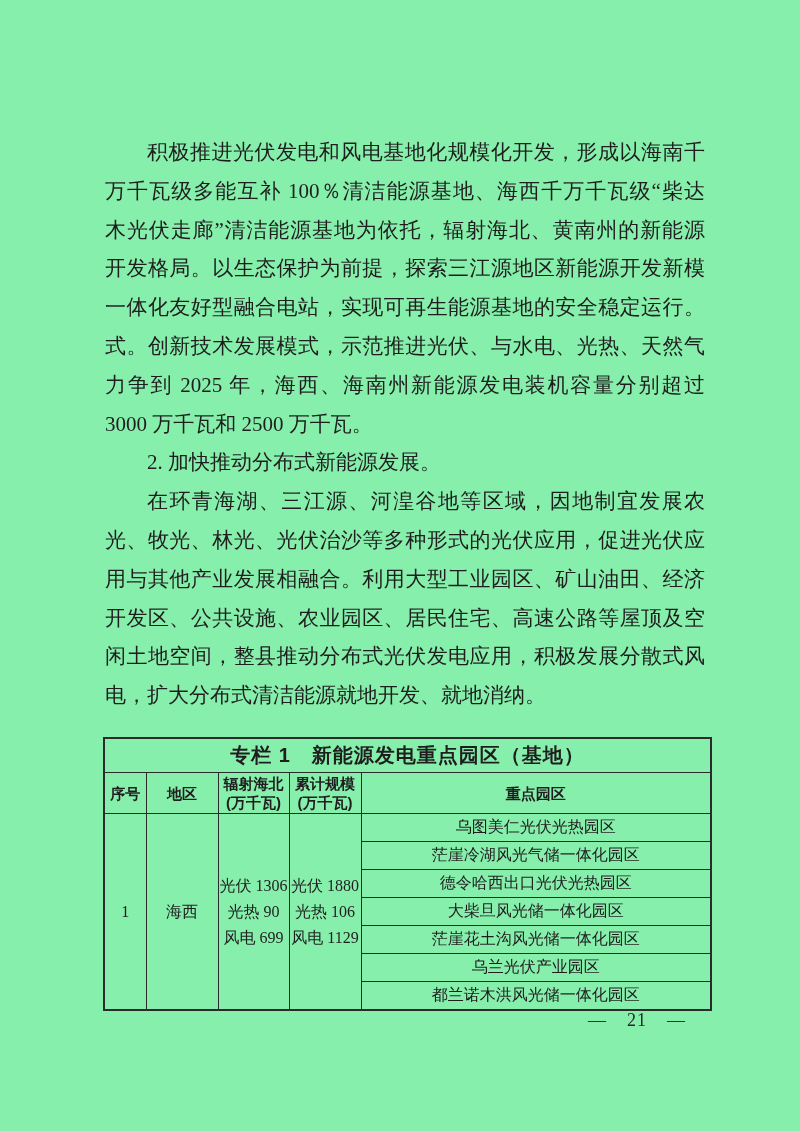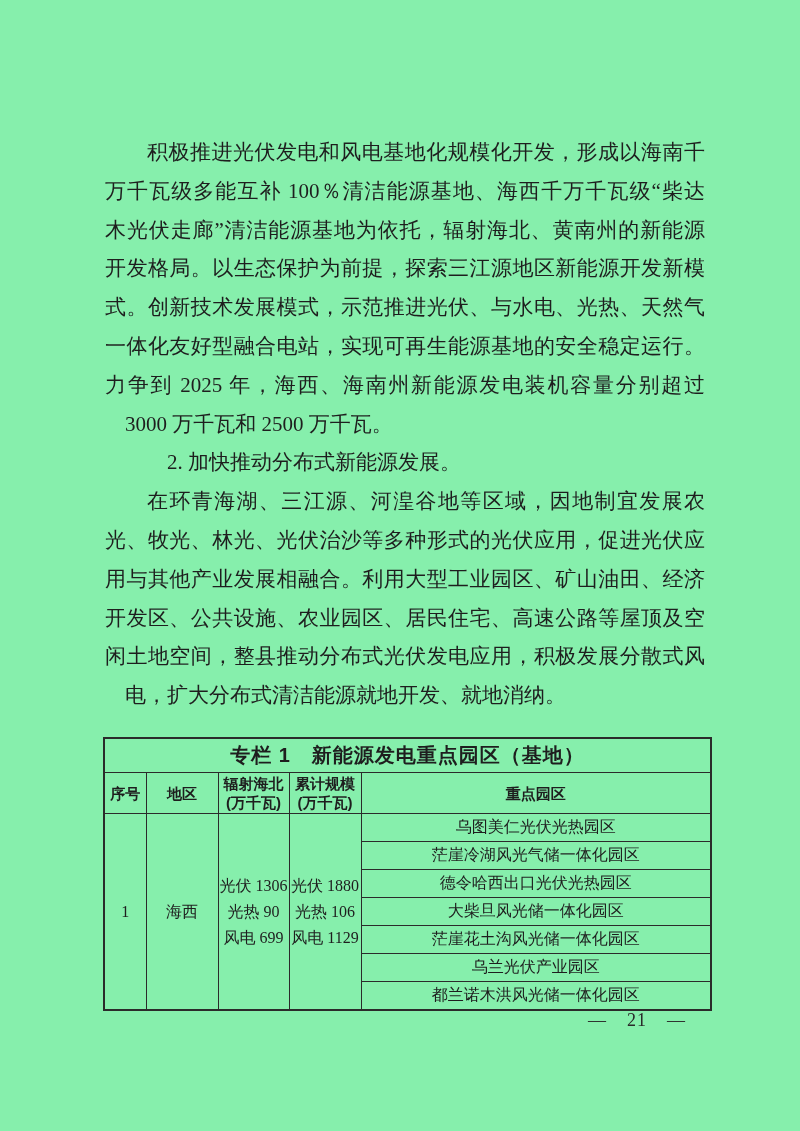--- a/index.html
+++ b/index.html
@@ -23,21 +23,20 @@
     font-size: 21px;
     line-height: 38.8px;
     height: 38.8px;
     text-align: justify;
     text-align-last: justify;
     white-space: nowrap;
     overflow: hidden;
   }
   .line.last {
     text-align-last: auto;
-    margin-left: 20px;
   }
   .line.indent {
     text-indent: 2em;
   }
   .doc-table {
     position: absolute;
     left: 103px;
     top: 737px;
     width: 607px;
     border-collapse: collapse;
@@ -88,22 +87,22 @@
 
 <div class="page">
 
   <div class="content">
 
     <div>
       <div class="line indent">积极推进光伏发电和风电基地化规模化开发，形成以海南千</div>
       <div class="line">万千瓦级多能互补 100％清洁能源基地、海西千万千瓦级“柴达</div>
       <div class="line">木光伏走廊”清洁能源基地为依托，辐射海北、黄南州的新能源</div>
       <div class="line">开发格局。以生态保护为前提，探索三江源地区新能源开发新模</div>
+      <div class="line">一体化友好型融合电站，实现可再生能源基地的安全稳定运行。</div>
       <div class="line">式。创新技术发展模式，示范推进光伏、与水电、光热、天然气</div>
-      <div class="line">一体化友好型融合电站，实现可再生能源基地的安全稳定运行。</div>
       <div class="line">力争到 2025 年，海西、海南州新能源发电装机容量分别超过</div>
       <div class="line last">3000 万千瓦和 2500 万千瓦。</div>
     </div>
 
     <div class="line last indent">2. 加快推动分布式新能源发展。</div>
 
     <div>
       <div class="line indent">在环青海湖、三江源、河湟谷地等区域，因地制宜发展农</div>
       <div class="line">光、牧光、林光、光伏治沙等多种形式的光伏应用，促进光伏应</div>
       <div class="line">用与其他产业发展相融合。利用大型工业园区、矿山油田、经济</div>

